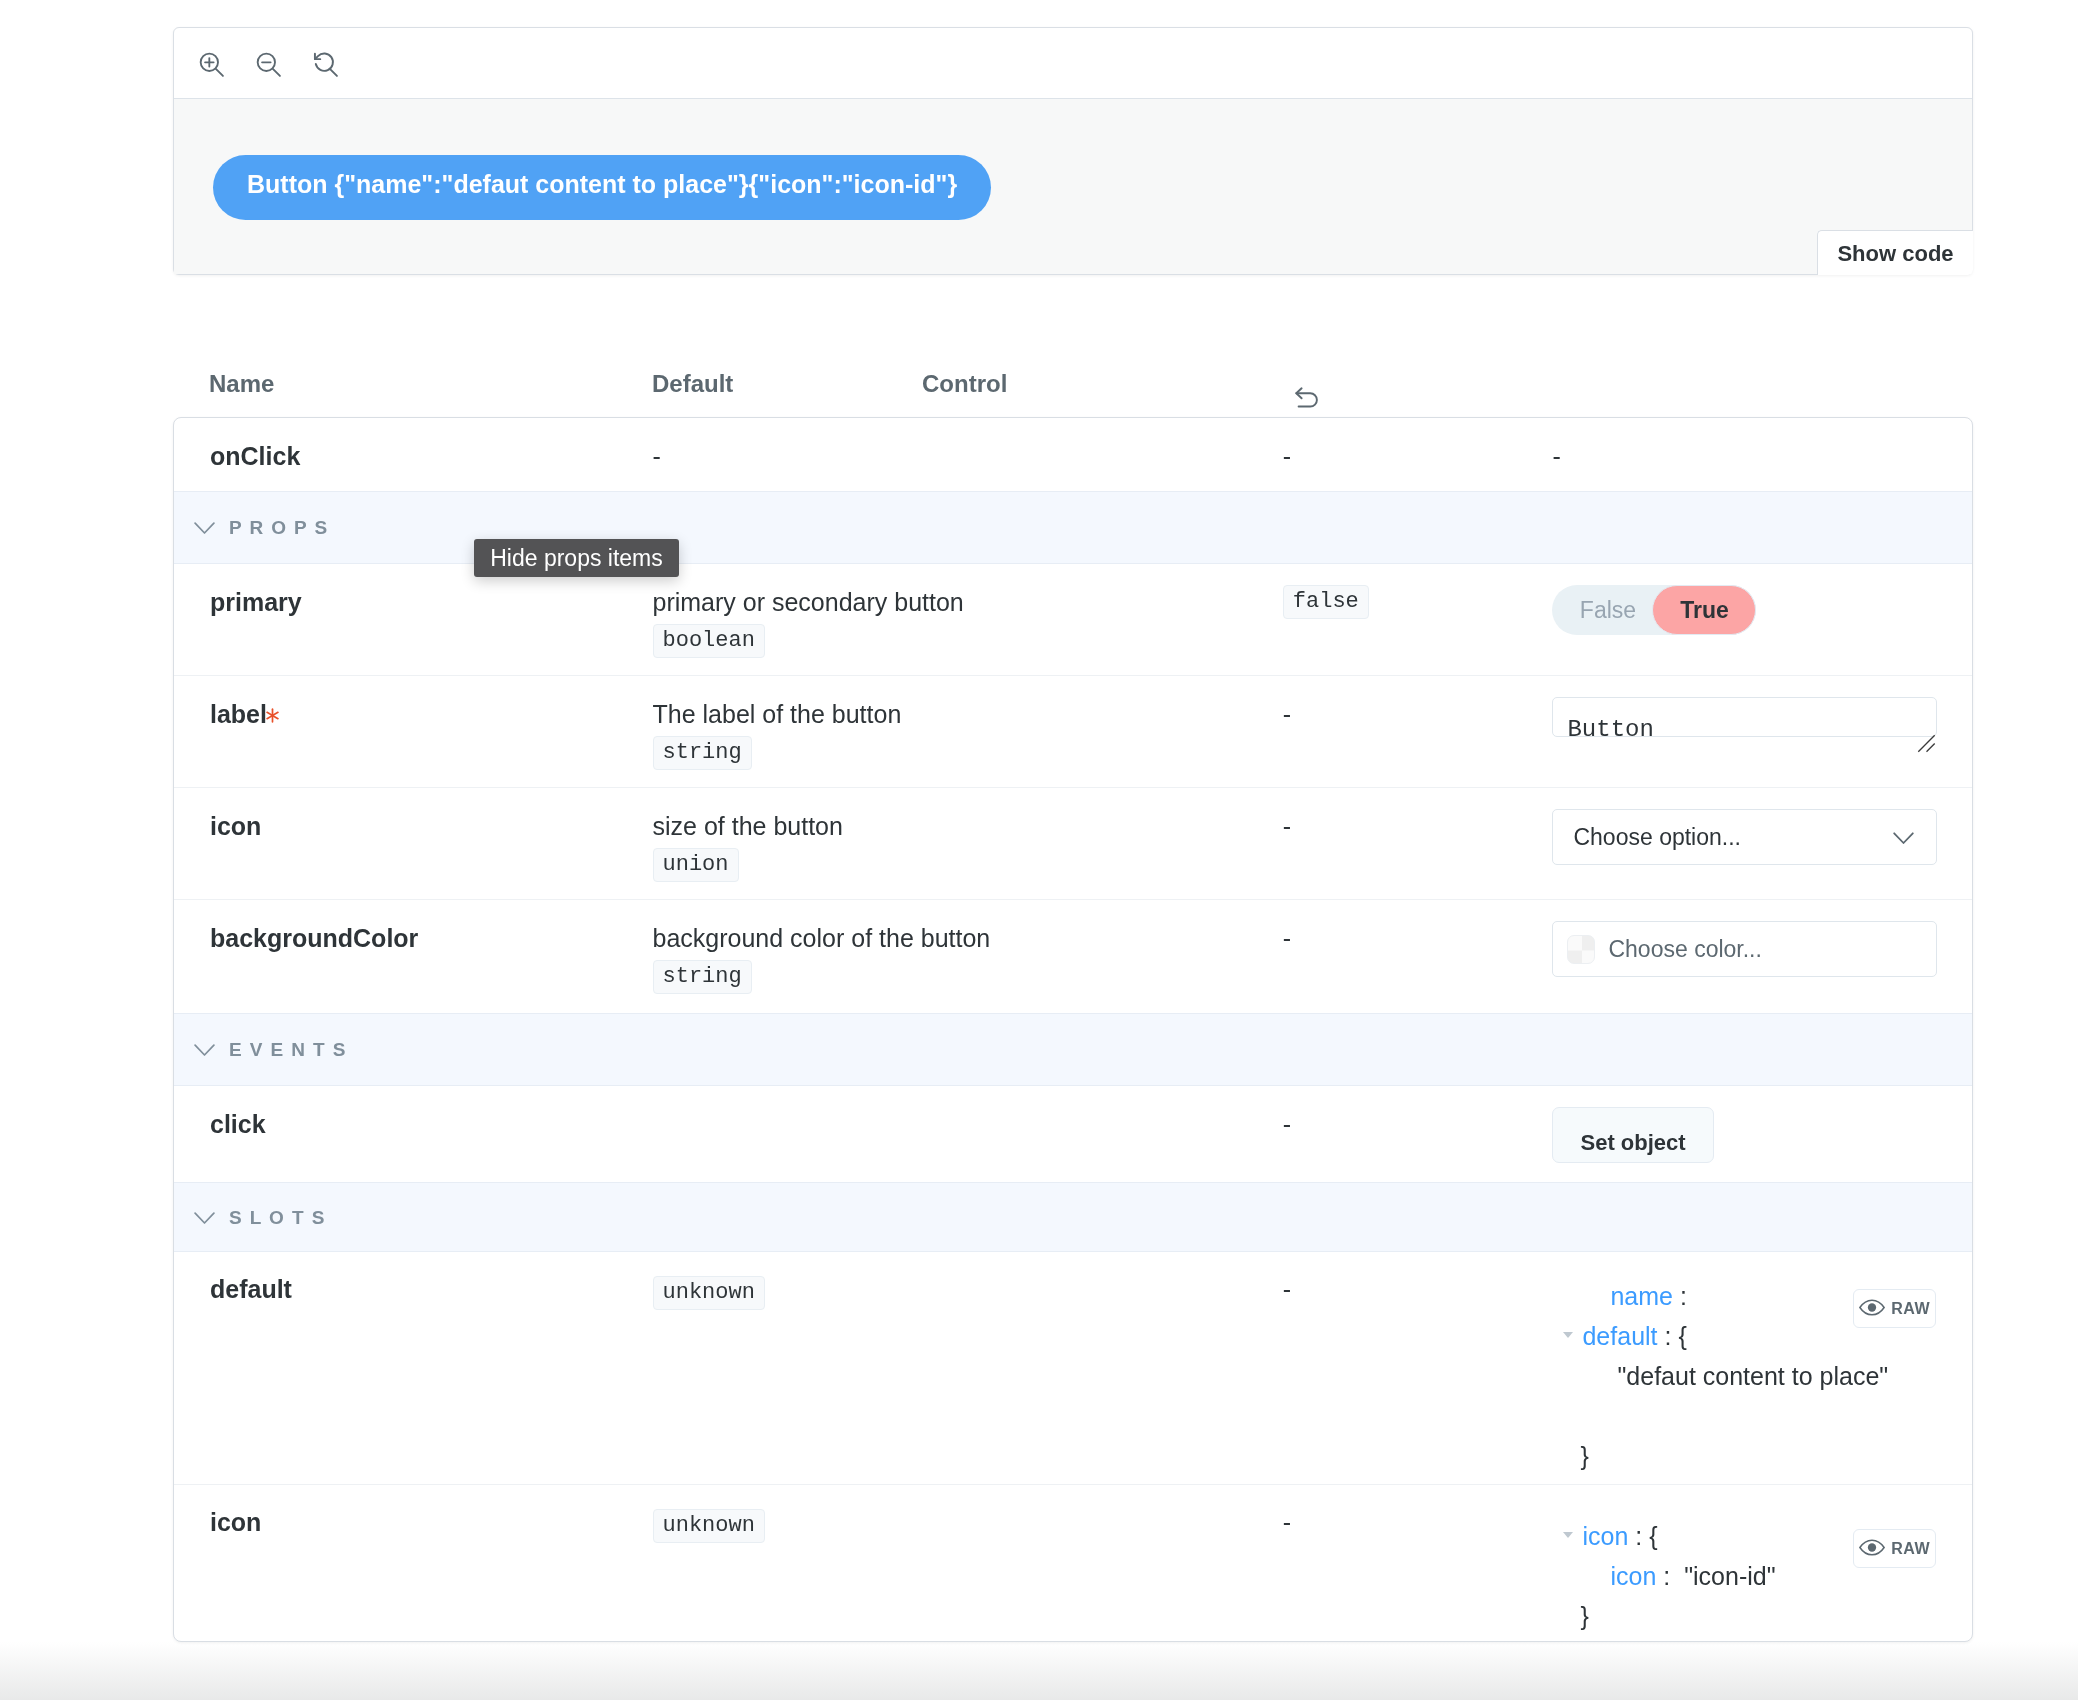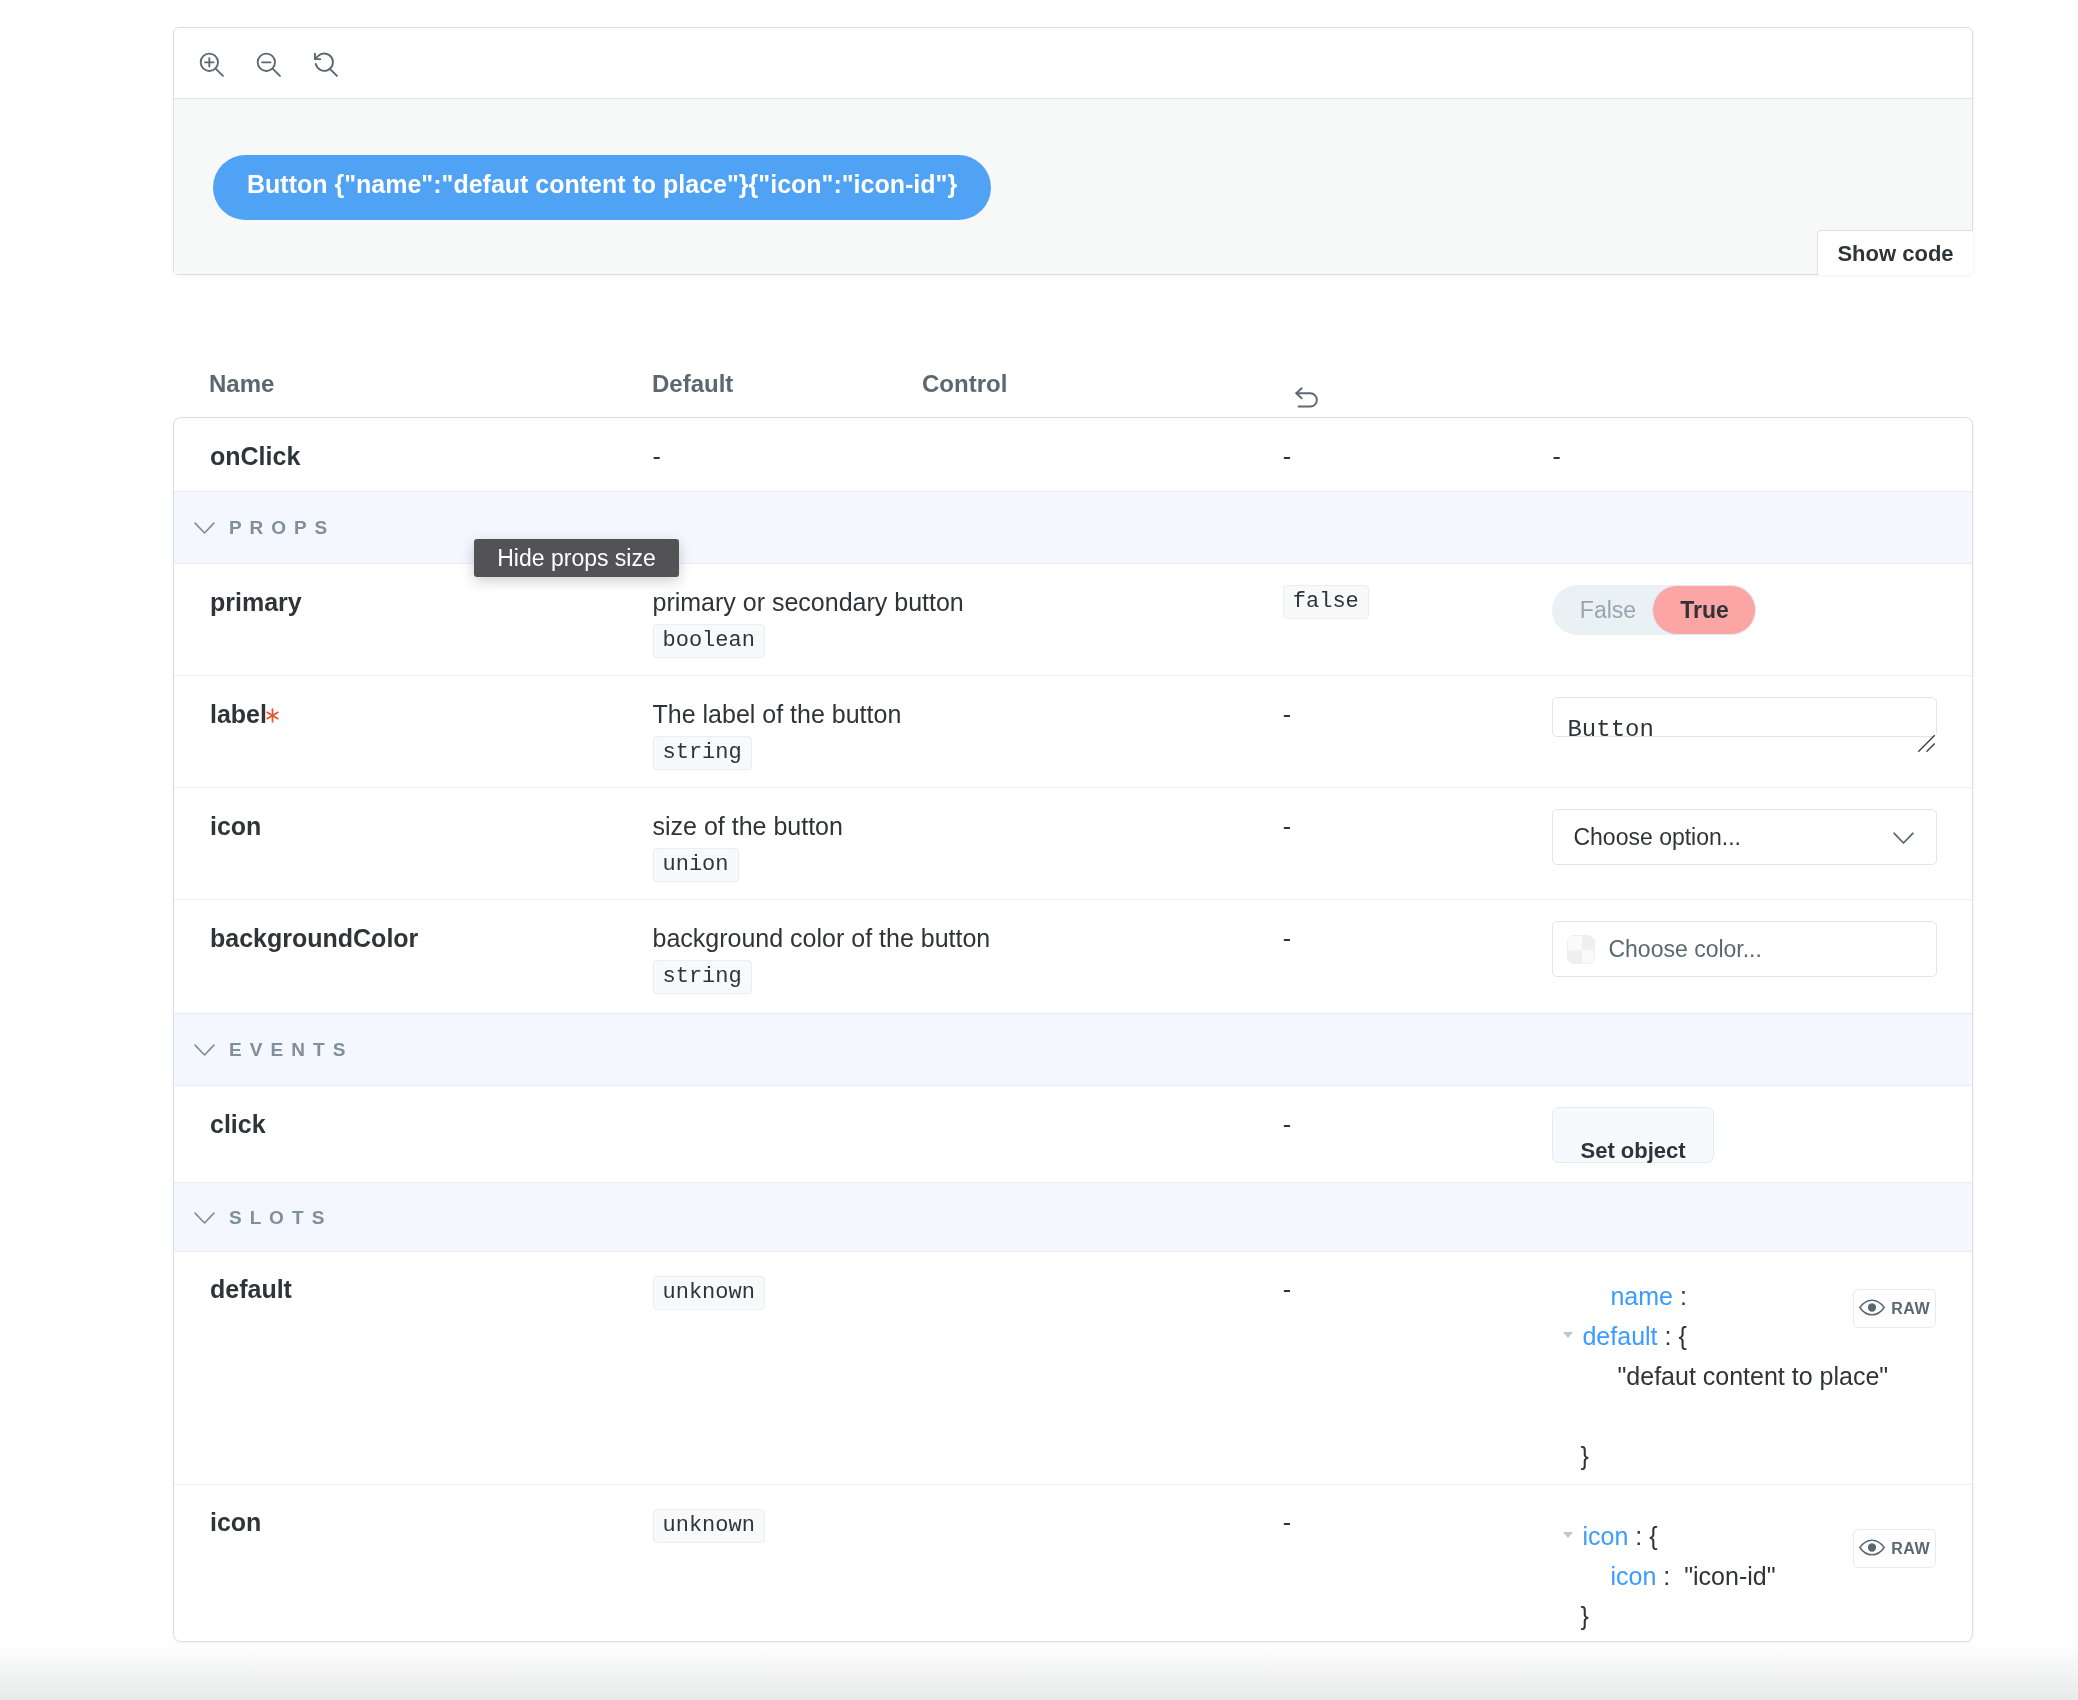--- a/index.html
+++ b/index.html
@@ -257,21 +257,21 @@
   }
   .setobj-btn {
     display:inline-block;
     background:#F6FAFC;
     border:1px solid #E4EBF2;
     border-radius:7px;
     font-family:"Liberation Sans", sans-serif;
     font-weight:bold;
     font-size:22px;
     color:#2E3438;
-    padding:16px 27px;
+    padding:8px 27px;
     height:56px; line-height:54px;
     cursor:pointer;
   }
 
   
   .objeditor { position:relative; font-family:"Liberation Sans", sans-serif; font-size:25px; padding-left:11px; }
   .obj-line { white-space:nowrap; line-height:40px; height:40px; }
   .obj-key { color:#3B9BFF; }
   .obj-punct { color:#2E3438; }
   .obj-val { color:#2E3438; }
@@ -537,15 +537,15 @@
                 <span>RAW</span>
               </button>
      <div class="obj-line"><span class="obj-caret"></span><span class="obj-key">icon</span><span class="obj-punct"> : </span><span class="obj-punct">{</span></div>
      <div class="obj-line" style="padding-left:47px"><span class="obj-key">icon</span><span class="obj-punct"> :&nbsp;&nbsp;</span><span class="obj-val">"icon-id"</span></div>
      <div class="obj-line" style="padding-left:17px"><span class="obj-punct">}</span></div>
     </div>
    </div>
   </div>
  </div>
 </div>
-<div class="tooltip">Hide props size</div>
+<div class="tooltip">Hide props items</div>
 <div class="bottom-fade"></div>
 </div>
 
 </body></html>

